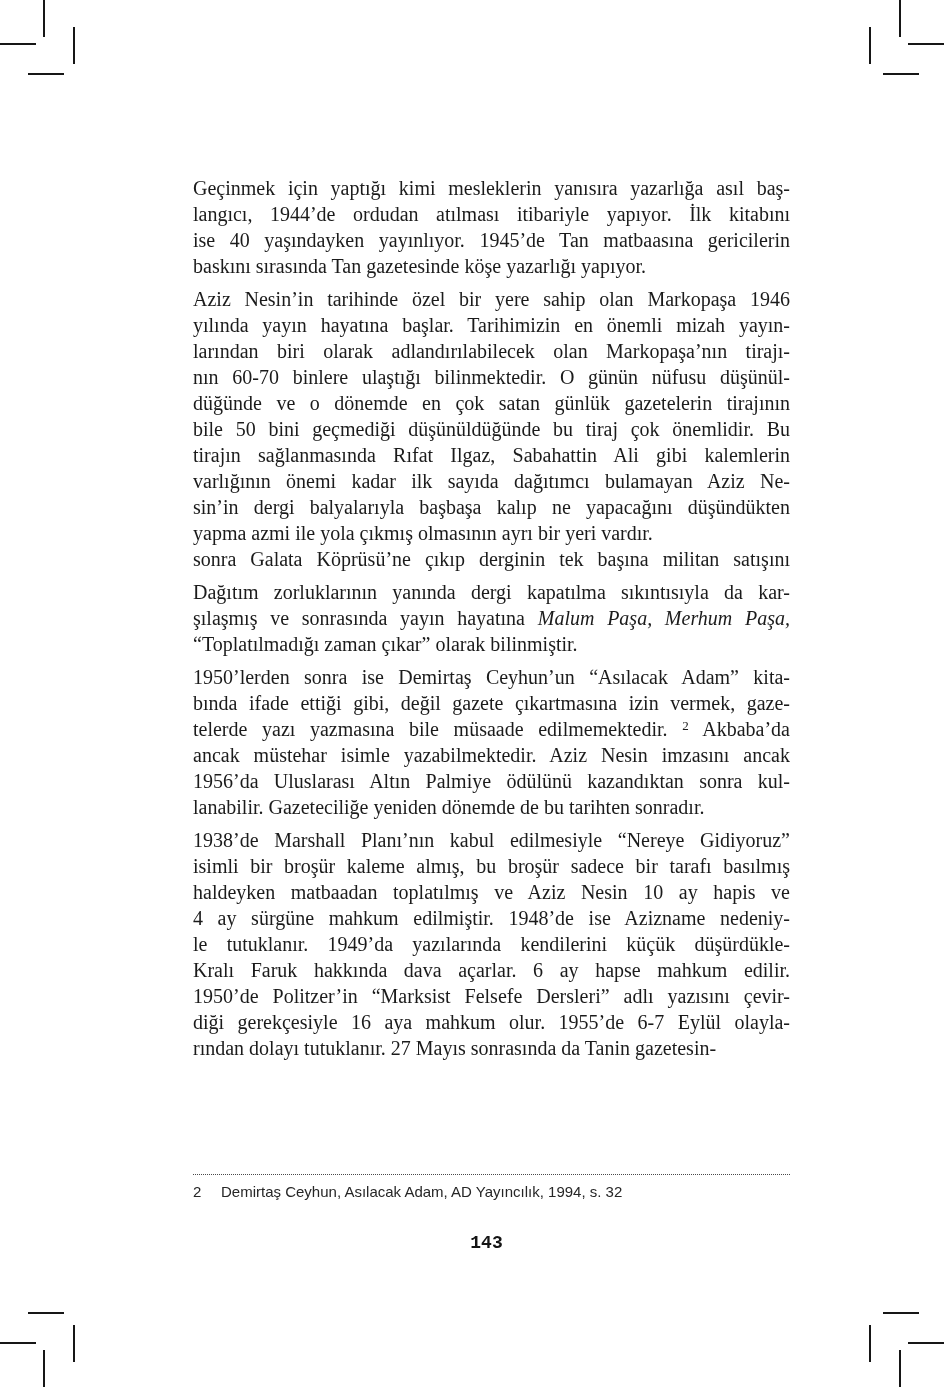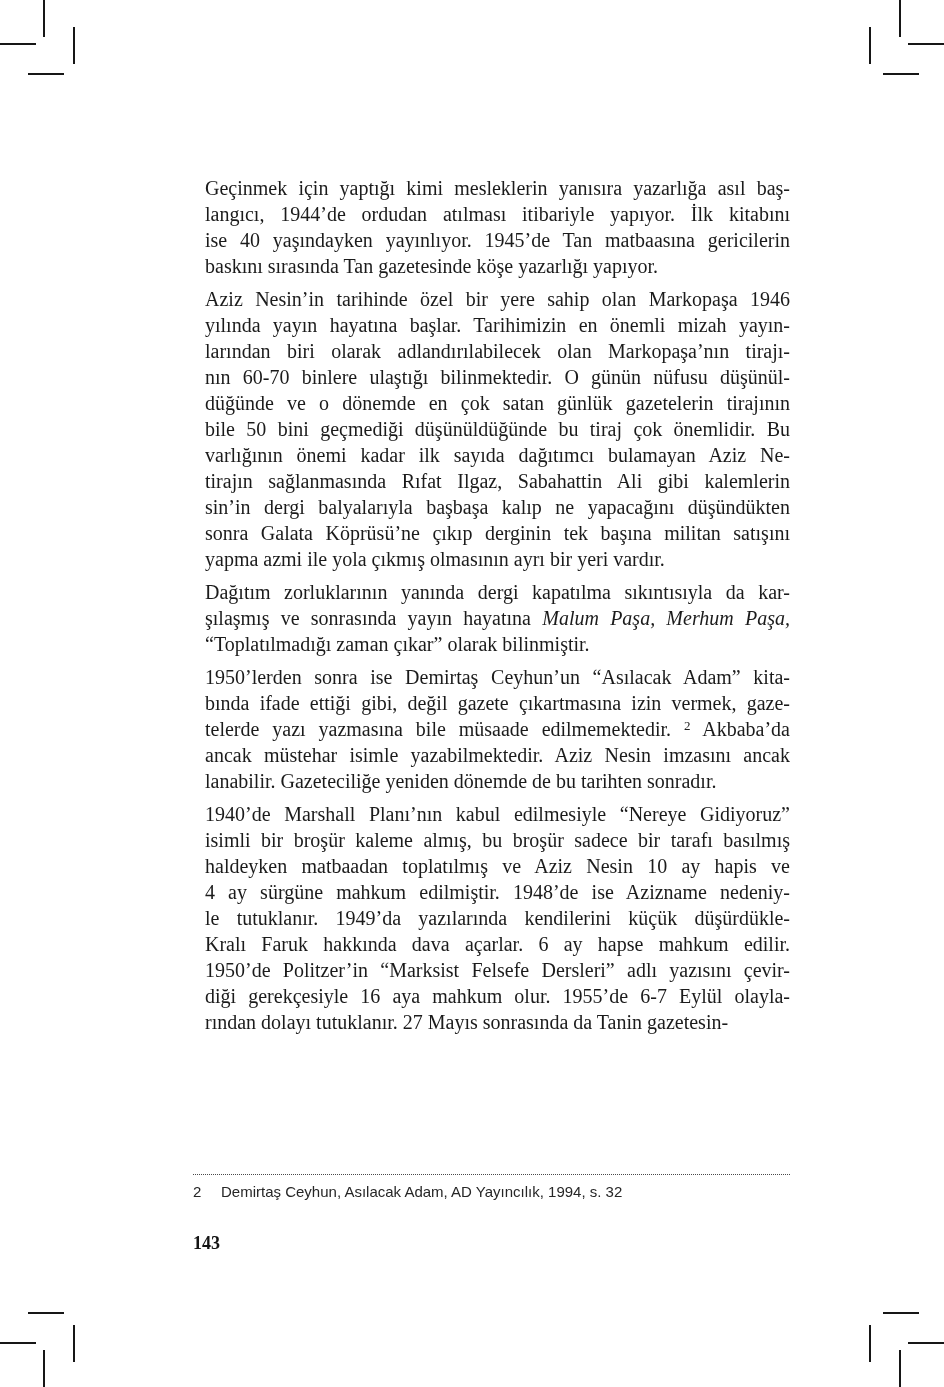--- a/index.html
+++ b/index.html
@@ -19,21 +19,21 @@
   .bl-vo{left:43px;top:1350px;}   .bl-ho{left:0;top:1342px;}
   .bl-vi{left:73px;top:1325px;height:35px;} .bl-hi{left:28px;top:1312px;width:33px;}
   .br-vo{left:899px;top:1350px;}  .br-ho{left:908px;top:1342px;}
   .br-vi{left:869px;top:1325px;height:35px;} .br-hi{left:883px;top:1312px;width:33px;}
 
   
   .textblock{
     position:absolute;left:193px;top:175px;width:597px;
     font-size:20px;line-height:26px;
   }
-  .para{margin:0 0 7px 12px;}
+  .para{margin:0 0 7px 0;}
   .line{
     text-align:justify;
     text-align-last:justify;
     white-space:normal;
   }
   .line.last{text-align:left;text-align-last:auto;}
   em{font-style:italic;}
   .sup{
     font-size:13px;position:relative;top:-6px;line-height:0;
   }
@@ -46,22 +46,22 @@
     font-family:"Liberation Sans","DejaVu Sans",sans-serif;
     font-size:15px;line-height:19px;color:#262626;
     display:flex;
   }
   .fn-marker{width:28px;flex:0 0 28px;}
   .fn-text{flex:1;}
 
   
   .pagenum{
     position:absolute;left:193px;top:1233px;width:587px;
-    text-align:left;
-    font-family:Liberation Serif, serif;
+    text-align:center;
+    font-family:Liberation Mono, monospace;
     font-weight:bold;font-size:18px;color:#141414;
   }
 </style>
 </head>
 <body>
 
 <div class="cm v tl-vo"></div>
 <div class="cm h tl-ho"></div>
 <div class="cm v tl-vi"></div>
 <div class="cm h tl-hi"></div>
@@ -88,40 +88,41 @@
       <div class="line"><span>ise 40 yaşındayken yayınlıyor. 1945’de Tan matbaasına gericilerin</span></div>
       <div class="line last"><span>baskını sırasında Tan gazetesinde köşe yazarlığı yapıyor.</span></div>
     </div>
     <div class="para">
       <div class="line"><span>Aziz Nesin’in tarihinde özel bir yere sahip olan Markopaşa 1946</span></div>
       <div class="line"><span>yılında yayın hayatına başlar. Tarihimizin en önemli mizah yayın-</span></div>
       <div class="line"><span>larından biri olarak adlandırılabilecek olan Markopaşa’nın tirajı-</span></div>
       <div class="line"><span>nın 60-70 binlere ulaştığı bilinmektedir. O günün nüfusu düşünül-</span></div>
       <div class="line"><span>düğünde ve o dönemde en çok satan günlük gazetelerin tirajının</span></div>
       <div class="line"><span>bile 50 bini geçmediği düşünüldüğünde bu tiraj çok önemlidir. Bu</span></div>
+      <div class="line"><span>tirajın sağlanmasında Rıfat Ilgaz, Sabahattin Ali gibi kalemlerin</span></div>
       <div class="line"><span>varlığının önemi kadar ilk sayıda dağıtımcı bulamayan Aziz Ne-</span></div>
-      <div class="line"><span>tirajın sağlanmasında Rıfat Ilgaz, Sabahattin Ali gibi kalemlerin</span></div>
       <div class="line"><span>sin’in dergi balyalarıyla başbaşa kalıp ne yapacağını düşündükten</span></div>
+      <div class="line last"><span>yapma azmi ile yola çıkmış olmasının ayrı bir yeri vardır.</span></div>
       <div class="line"><span>sonra Galata Köprüsü’ne çıkıp derginin tek başına militan satışını</span></div>
-      <div class="line last"><span>yapma azmi ile yola çıkmış olmasının ayrı bir yeri vardır.</span></div>
     </div>
     <div class="para">
       <div class="line"><span>Dağıtım zorluklarının yanında dergi kapatılma sıkıntısıyla da kar-</span></div>
       <div class="line"><span>şılaşmış ve sonrasında yayın hayatına </span><em>Malum Paşa, Merhum Paşa,</em></div>
       <div class="line last"><span>“Toplatılmadığı zaman çıkar” olarak bilinmiştir.</span></div>
     </div>
     <div class="para">
       <div class="line"><span>1950’lerden sonra ise Demirtaş Ceyhun’un “Asılacak Adam” kita-</span></div>
       <div class="line"><span>bında ifade ettiği gibi, değil gazete çıkartmasına izin vermek, gaze-</span></div>
       <div class="line"><span>telerde yazı yazmasına bile müsaade edilmemektedir. </span><span class="sup">2</span><span> Akbaba’da</span></div>
       <div class="line"><span>ancak müstehar isimle yazabilmektedir. Aziz Nesin imzasını ancak</span></div>
+      <div class="line"><span>1956’da Uluslarası Altın Palmiye ödülünü kazandıktan sonra kul-</span></div>
       <div class="line last"><span>lanabilir. Gazeteciliğe yeniden dönemde de bu tarihten sonradır.</span></div>
     </div>
     <div class="para">
-      <div class="line"><span>1940’de Marshall Planı’nın kabul edilmesiyle “Nereye Gidiyoruz”</span></div>
+      <div class="line"><span>1938’de Marshall Planı’nın kabul edilmesiyle “Nereye Gidiyoruz”</span></div>
       <div class="line"><span>isimli bir broşür kaleme almış, bu broşür sadece bir tarafı basılmış</span></div>
       <div class="line"><span>haldeyken matbaadan toplatılmış ve Aziz Nesin 10 ay hapis ve</span></div>
       <div class="line"><span>4 ay sürgüne mahkum edilmiştir. 1948’de ise Azizname nedeniy-</span></div>
       <div class="line"><span>le tutuklanır. 1949’da yazılarında kendilerini küçük düşürdükle-</span></div>
       <div class="line"><span>Kralı Faruk hakkında dava açarlar. 6 ay hapse mahkum edilir.</span></div>
       <div class="line"><span>1950’de Politzer’in “Marksist Felsefe Dersleri” adlı yazısını çevir-</span></div>
       <div class="line"><span>diği gerekçesiyle 16 aya mahkum olur. 1955’de 6-7 Eylül olayla-</span></div>
       <div class="line last"><span>rından dolayı tutuklanır. 27 Mayıs sonrasında da Tanin gazetesin-</span></div>
     </div>
   </div>

